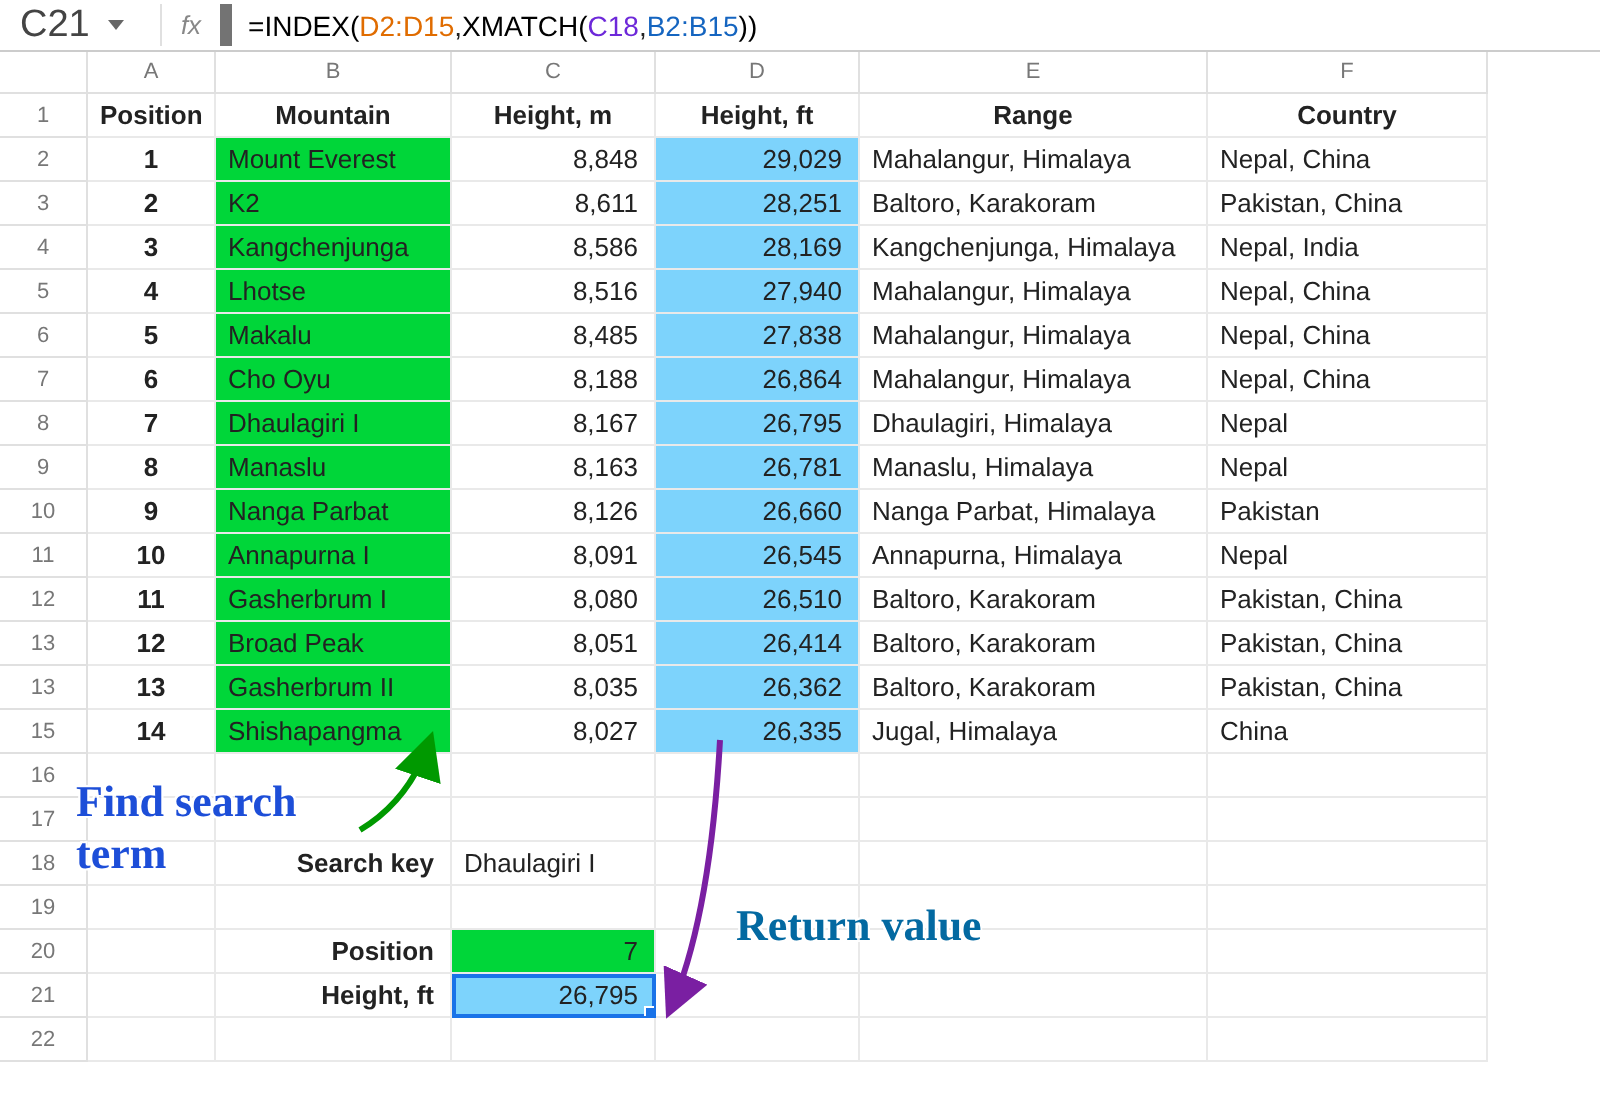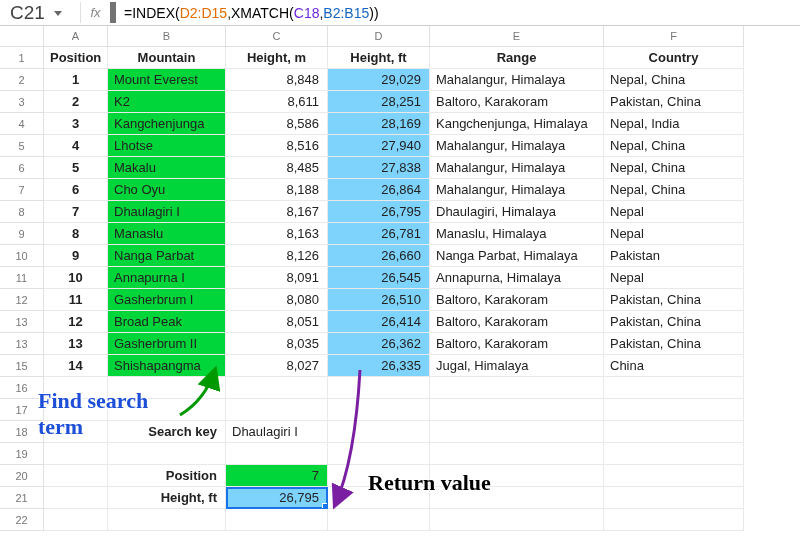--- a/index.html
+++ b/index.html
@@ -100,21 +100,21 @@
 
   
   .anno {
     position: absolute;
     font-family: "Comic Sans MS", "Chalkboard SE", cursive;
     font-weight: bold;
     font-size: 22px;
     pointer-events: none;
   }
   .anno.green-text { color: #1d4ed8; text-shadow: -1px -1px 0 #fff,1px -1px 0 #fff,-1px 1px 0 #fff,1px 1px 0 #fff; }
-  .anno.purple-text { color: #000000; text-shadow: -1px -1px 0 #fff,1px -1px 0 #fff,-1px 1px 0 #fff,1px 1px 0 #fff; margin-top: 20px; }
+  .anno.purple-text { color: #0369a1; text-shadow: -1px -1px 0 #fff,1px -1px 0 #fff,-1px 1px 0 #fff,1px 1px 0 #fff; }
 
   svg.arrows {
     position: absolute;
     left: 0; top: 0;
     width: 800px;
     height: 553px;
     pointer-events: none;
   }
   .dd-icon {
     display:inline-block;

